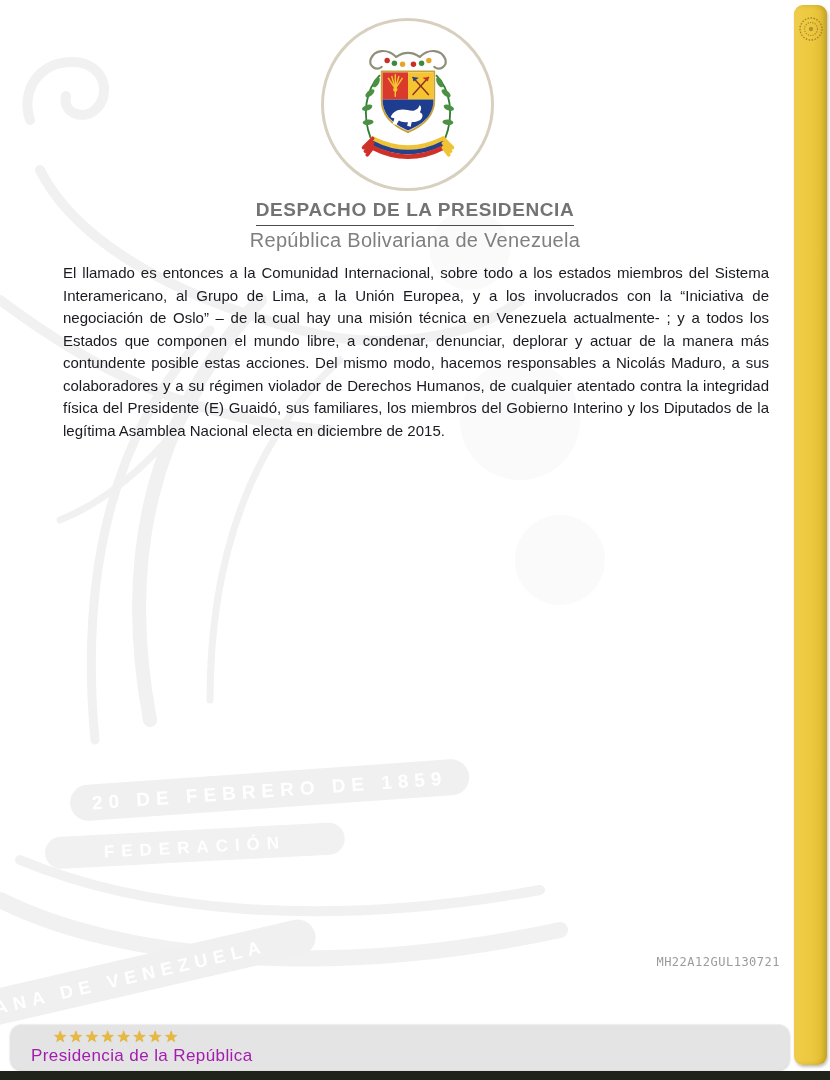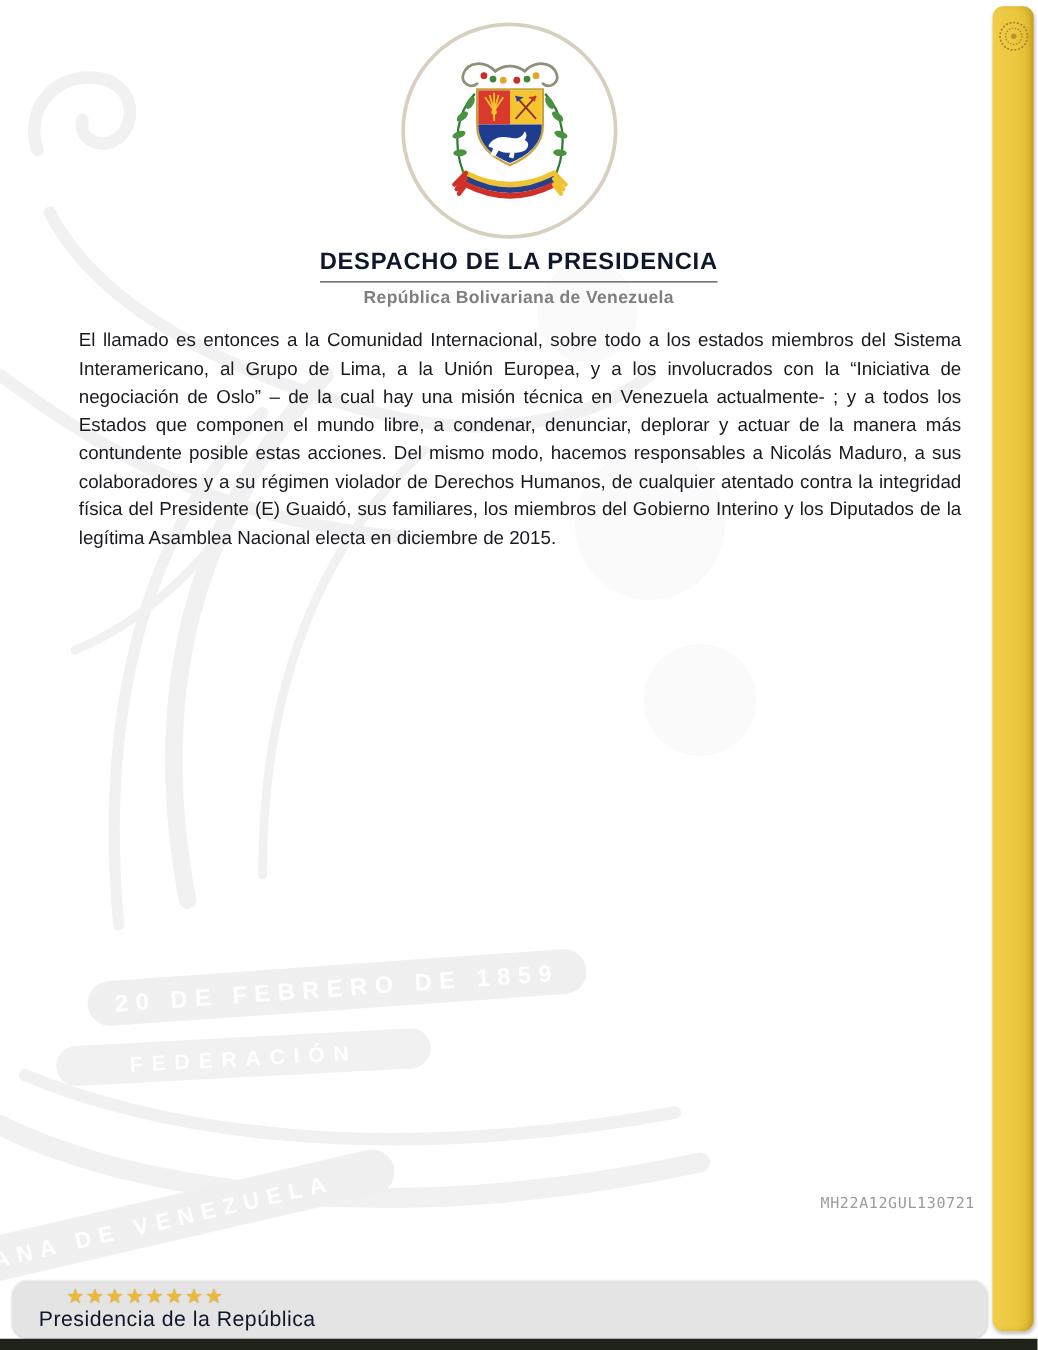--- a/index.html
+++ b/index.html
@@ -39,26 +39,26 @@
     width: 173px; height: 173px; border-radius: 50%;
     background: #ffffff;
     border: 3px solid #d8d0be;
     display: flex; align-items: center; justify-content: center;
   }
 
   
   .header-text { position: absolute; left: 0; top: 199px; width: 830px; text-align: center; }
   .doc-title {
     display: inline-block;
-    font-size: 19px; font-weight: bold; color: #0f172a; letter-spacing: 0.6px;
+    font-size: 19px; font-weight: bold; color: #737373; letter-spacing: 0.6px;
     border-bottom: 1.5px solid #4c4c4c;
     padding-bottom: 4px;
     text-align: right;
   }
-  .doc-subtitle { font-size: 14px; color: #7f7f7f; margin-top: 3px; letter-spacing: 0.3px; font-weight: bold; }
+  .doc-subtitle { font-size: 20px; color: #7f7f7f; margin-top: 3px; letter-spacing: 0.3px; }
 
   
   .letter-body {
     position: absolute; left: 63px; top: 262px; width: 706px;
     font-size: 15px; line-height: 22.5px; color: #191920;
     text-align: justify;
   }
   .letter-body p { margin: 0 0 17px 0; }
   .dateline { text-align: right; margin-top: 24px; }
 
@@ -76,21 +76,21 @@
     border-radius: 12px;
     box-shadow: inset 0 1px 0 #efefef, 0 1px 2px rgba(0,0,0,0.18);
   }
   .footer-stars {
     position: absolute; left: 43px; top: 3px;
     font-size: 16px; color: #e9b83d; letter-spacing: 1.5px;
     text-shadow: 0 0 1px #c89a28;
   }
   .footer-label {
     position: absolute; left: 21px; top: 22px;
-    font-size: 17px; color: #0f172a; letter-spacing: 0.4px;
+    font-size: 17px; color: #a21caf; letter-spacing: 0.4px;
   }
 </style>
 </head>
 <body>
 
 <svg class="watermark" viewBox="0 0 830 1080" xmlns="http://www.w3.org/2000/svg" aria-hidden="true">
   <g fill="none" stroke="#f1f1f1" stroke-width="10" stroke-linecap="round">
 
     <path d="M30,120 C20,90 40,60 75,62 C105,64 112,95 95,110 C82,121 62,112 66,96"></path>
     <path d="M40,170 C70,230 150,290 300,330 C380,352 470,340 520,300"></path>

